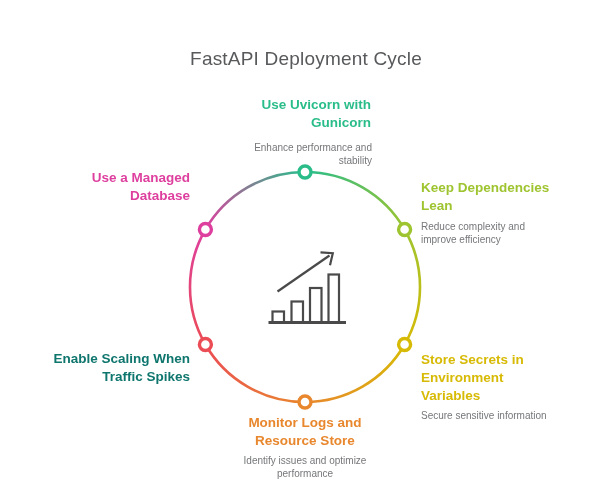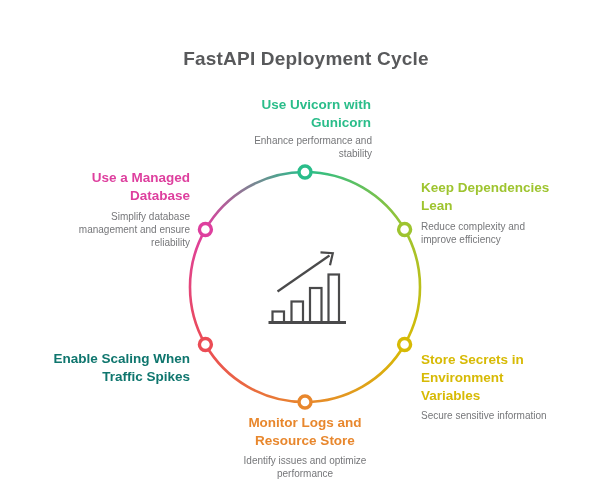--- a/index.html
+++ b/index.html
@@ -12,39 +12,39 @@
     overflow: hidden;
   }
   .page-title {
     position: absolute;
     top: 48px;
     left: 0;
     width: 612px;
     margin: 0;
     text-align: center;
     font-size: 19px;
-    font-weight: bold;
+    font-weight: normal;
     letter-spacing: 0.2px;
   }
   .ring-svg { position: absolute; top: 0; left: 0; }
   .node { position: absolute; }
   .node-title {
     font-size: 13.5px;
     font-weight: bold;
     line-height: 1.32;
   }
   .node-desc {
     font-size: 10px;
     line-height: 1.34;
     margin-top: 5px;
   }
   
   .node-top { top: 96px; left: 221px; width: 168px; text-align: right; }
   .node-top .node-title { max-width: 132px; margin: 0 auto; }
-  .node-top .node-desc  { max-width: 134px; margin: 2px auto 0; }
+  .node-top .node-desc  { max-width: 134px; margin: 9px auto 0; }
   
   .node-upper-right { top: 179px; left: 421px; width: 180px; text-align: left; }
   .node-upper-right .node-title { max-width: 142px; }
   .node-upper-right .node-desc  { max-width: 126px; }
   
   .node-lower-right { top: 351px; left: 421px; width: 180px; text-align: left; }
   .node-lower-right .node-title { max-width: 118px; }
   .node-lower-right .node-desc  { max-width: 170px; }
   
   .node-bottom { top: 414px; left: 215px; width: 180px; text-align: center; }
@@ -142,16 +142,15 @@
     <div class="node-title" style="color: rgb(232, 135, 45);">Monitor Logs and Resource Store</div>
     <div class="node-desc" style="color: rgb(118, 119, 122);">Identify issues and optimize performance</div>
   </div>
 
   <div class="node node-lower-left">
     <div class="node-title" style="color: #0f766e;">Enable Scaling When Traffic Spikes</div>
   </div>
 
   <div class="node node-upper-left">
     <div class="node-title" style="color: rgb(222, 63, 158);">Use a Managed Database</div>
-    <div class="node-desc" style="color: rgb(118, 119, 122);">Simplify database management and ensure reliability</div>
   </div>
 
 </div>
 
 </body></html>

